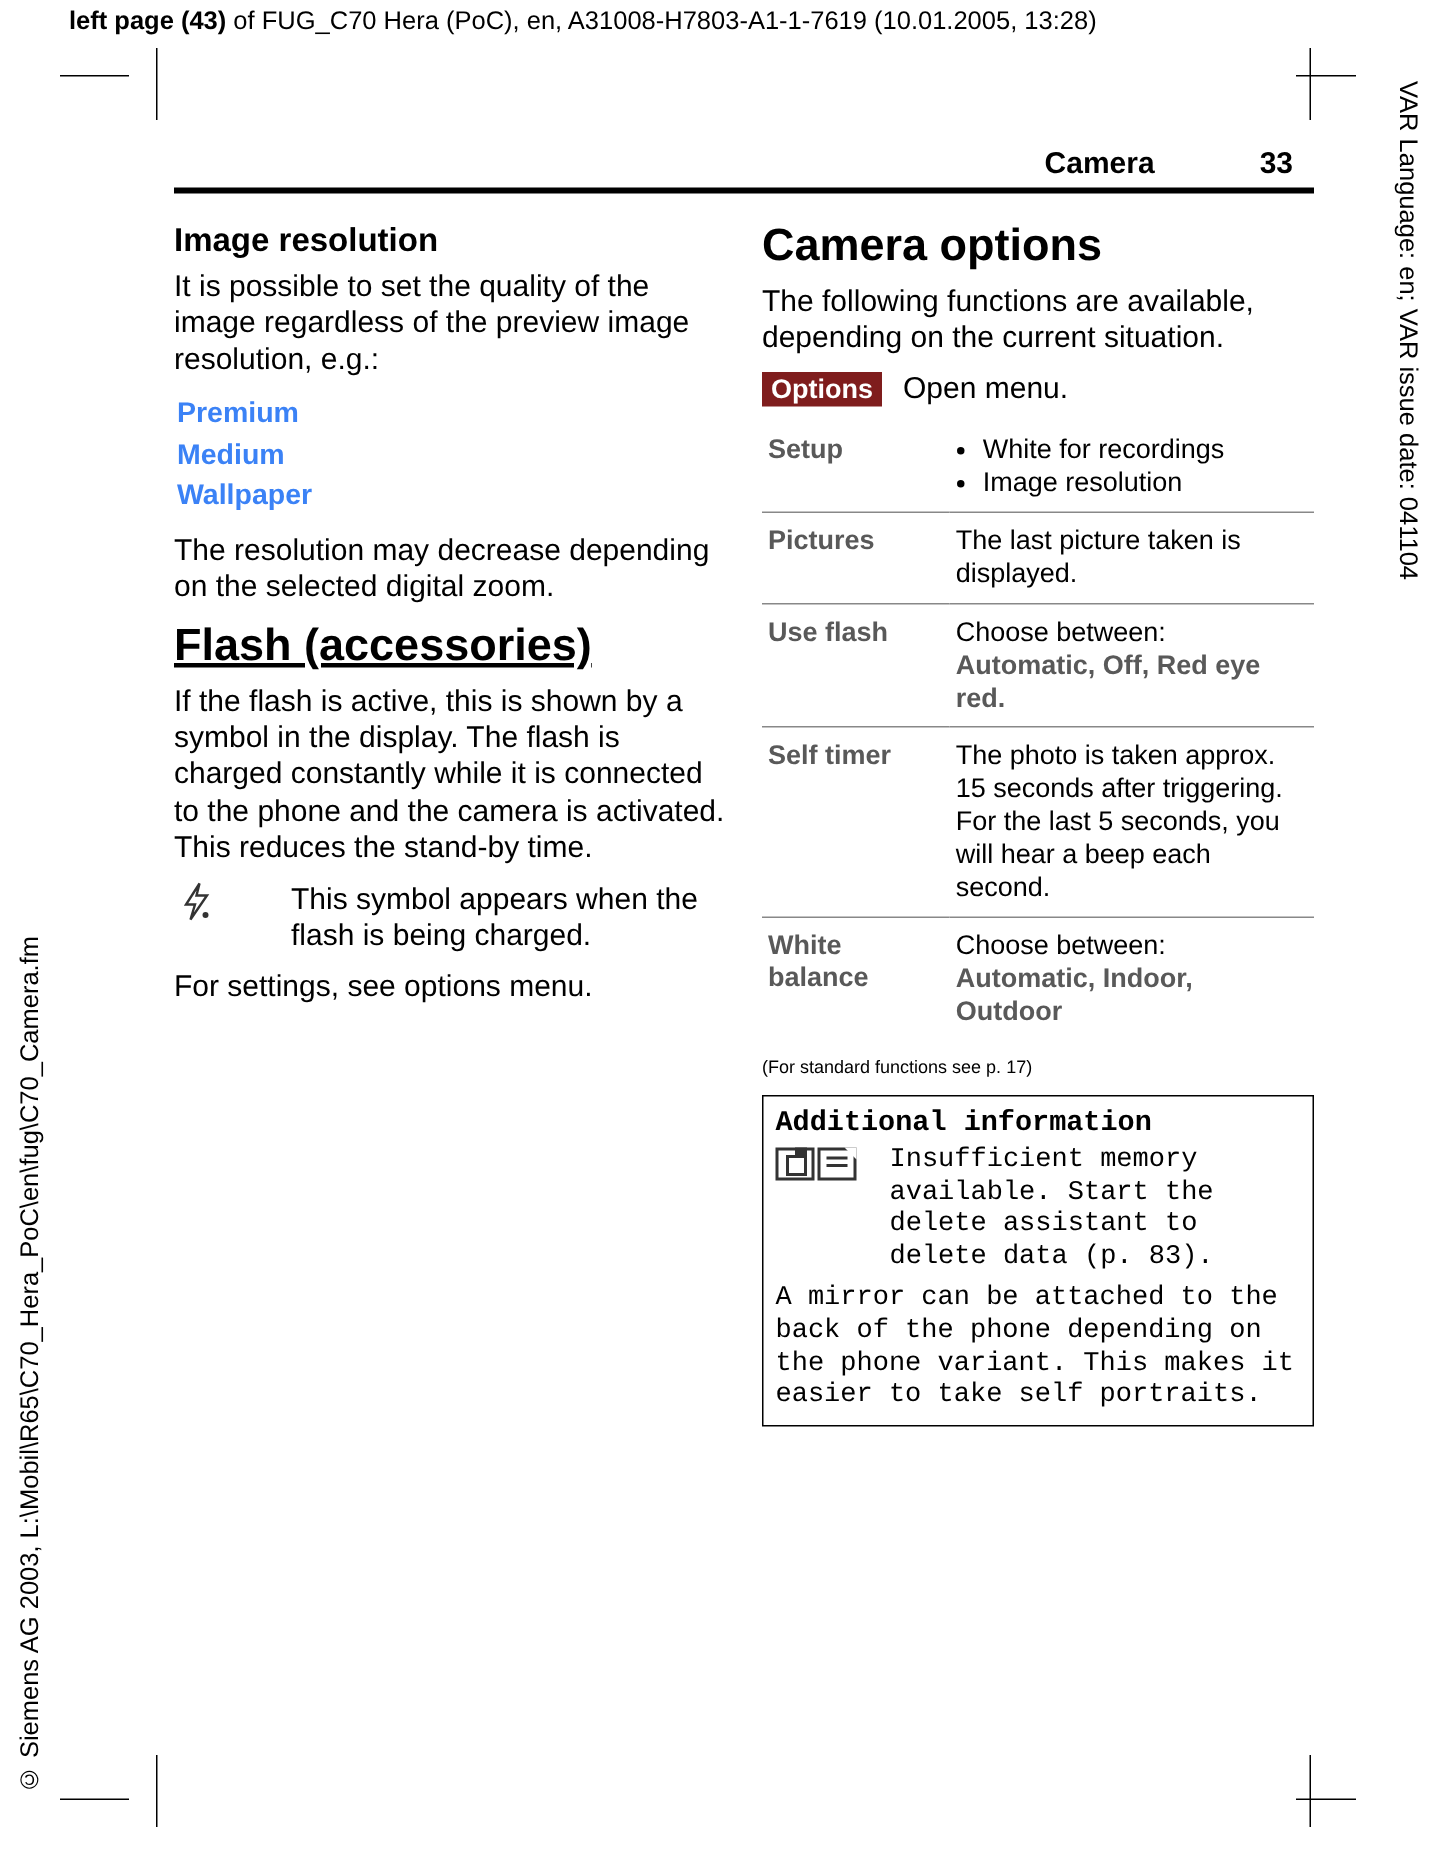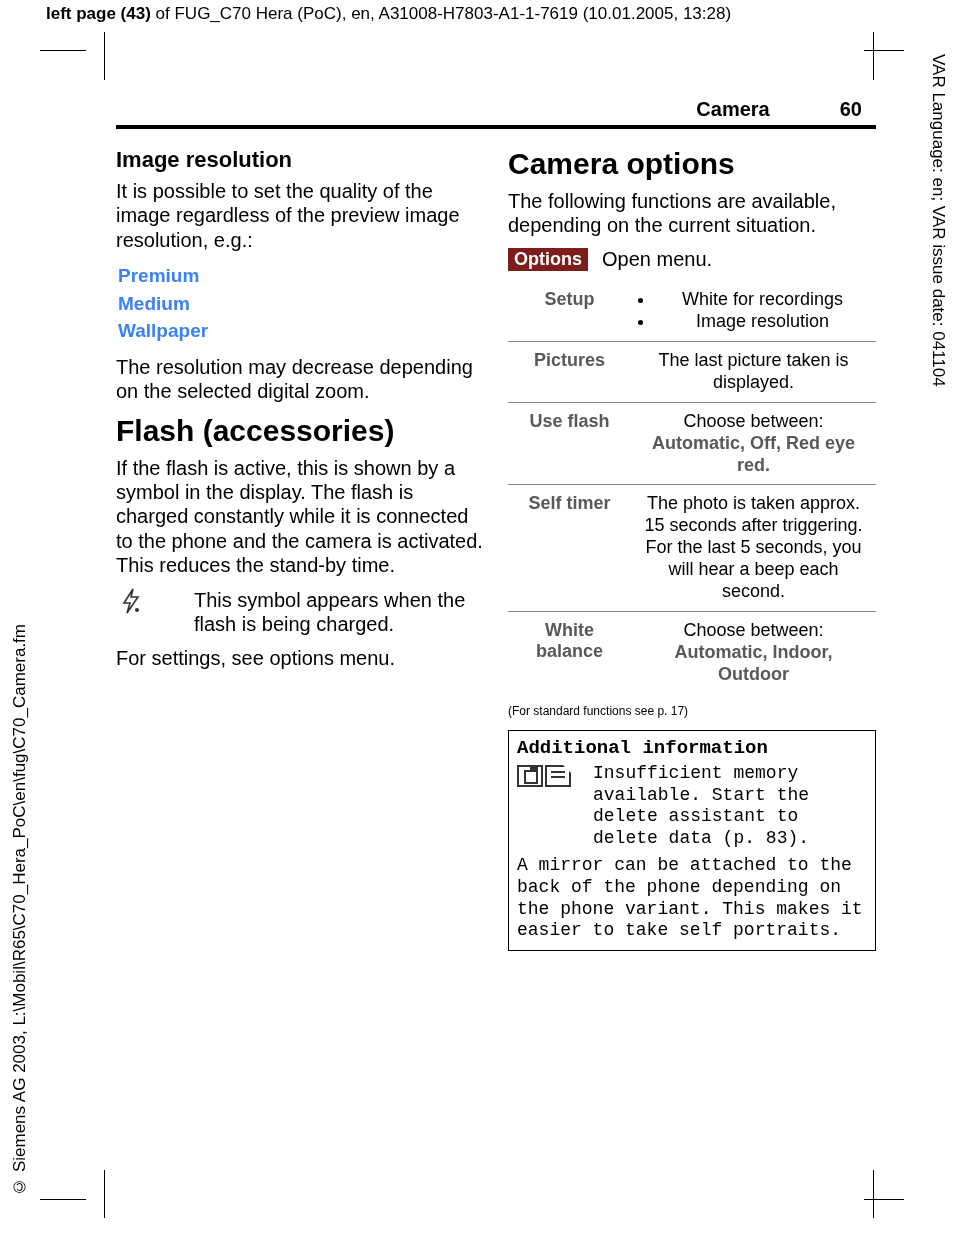--- a/index.html
+++ b/index.html
@@ -35,21 +35,21 @@
   .opt-list { font-size: 19px; font-weight: bold; color: #3b82f6; line-height: 1.45; margin: 4px 0 10px 2px; }
 
   .sym-row { display: flex; gap: 28px; margin: 8px 0 10px 4px; }
   .sym-row .sym { font-size: 22px; color: #333; flex: 0 0 46px; }
   .sym-row .desc { font-size: 20px; line-height: 1.22; }
 
   .options-line { display: flex; align-items: center; gap: 14px; margin: 8px 0 10px 0; }
   .options-chip { background: #7f1d1d; color: #fff; font-weight: bold; font-size: 18px; padding: 1px 6px; }
   .options-line .txt { font-size: 20px; }
 
-  table.opts { width: 100%; border-collapse: collapse; font-size: 18px; text-align: center; }
+  table.opts { width: 100%; border-collapse: collapse; font-size: 18px; }
   table.opts td { padding: 8px 6px 8px 4px; vertical-align: top; border-bottom: 1px solid #888; }
   table.opts tr:last-child td { border-bottom: none; }
   table.opts td.k { width: 34%; font-weight: bold; color: #595959; }
   table.opts td.v { line-height: 1.22; }
   table.opts td.v .bold-grey { font-weight: bold; color: #595959; }
   table.opts ul { list-style: disc; padding-left: 18px; }
 
   .std-note { font-size: 12px; margin: 10px 0 12px 0; }
 
   .addl-box { border: 1.5px solid #000; padding: 6px 8px 8px 8px; font-family: Liberation Mono, monospace; }
@@ -80,36 +80,36 @@
 <div class="crop-bl-v"></div>
 <div class="crop-br-h"></div>
 <div class="crop-br-v"></div>
 
 <div class="right-margin-text">VAR Language: en; VAR issue date: 041104</div>
 <div class="left-margin-text">© Siemens AG 2003, L:\Mobil\R65\C70_Hera_PoC\en\fug\C70_Camera.fm</div>
 
 <div class="page">
   <div class="running-head">
     <span>Camera</span>
-    <span>60</span>
+    <span>33</span>
   </div>
   <div class="running-rule"></div>
 
   <div class="columns">
     <div class="col">
       <h2 class="minor">Image resolution</h2>
       <p class="body">It is possible to set the quality of the image regardless of the preview image resolution, e.g.:</p>
       <div class="opt-list">
         <div>Premium</div>
         <div>Medium</div>
         <div>Wallpaper</div>
       </div>
       <p class="body">The resolution may decrease depending on the selected digital zoom.</p>
 
-      <h1 class="major" style="margin-top:8px;">Flash (accessories)</h1>
+      <h1 class="major" style="margin-top:8px;text-decoration:underline;">Flash (accessories)</h1>
       <p class="body">If the flash is active, this is shown by a symbol in the display. The flash is charged constantly while it is connected to the phone and the camera is activated. This reduces the stand-by time.</p>
       <div class="sym-row">
         <div class="sym">
           <svg width="22" height="26" viewBox="0 0 22 26">
               <path d="M13 1 L4 15 L10 15 L7 25 L18 9 L11 9 Z" fill="none" stroke="#333" stroke-width="1.6"></path>
               <circle cx="17" cy="22" r="2" fill="#333"></circle>
             </svg>
         </div>
         <div class="desc">This symbol appears when the flash is being charged.</div>
       </div>

